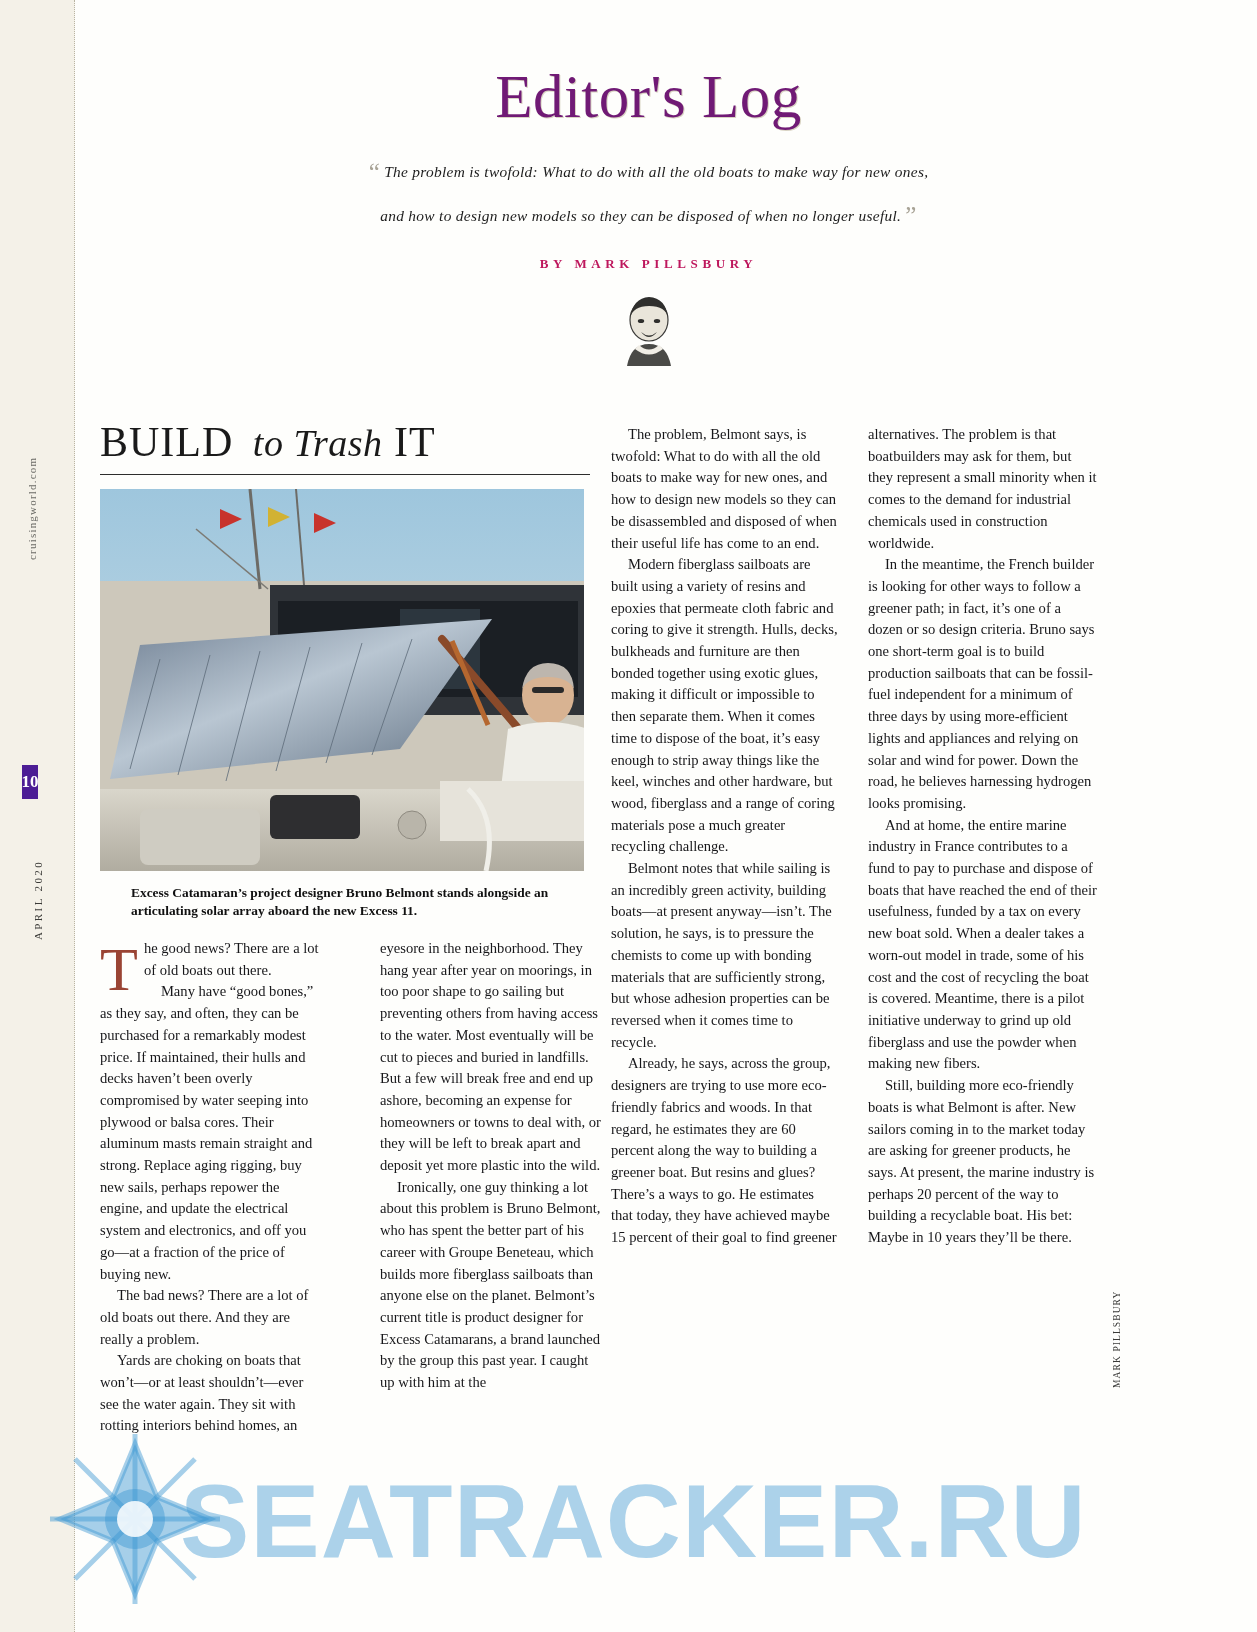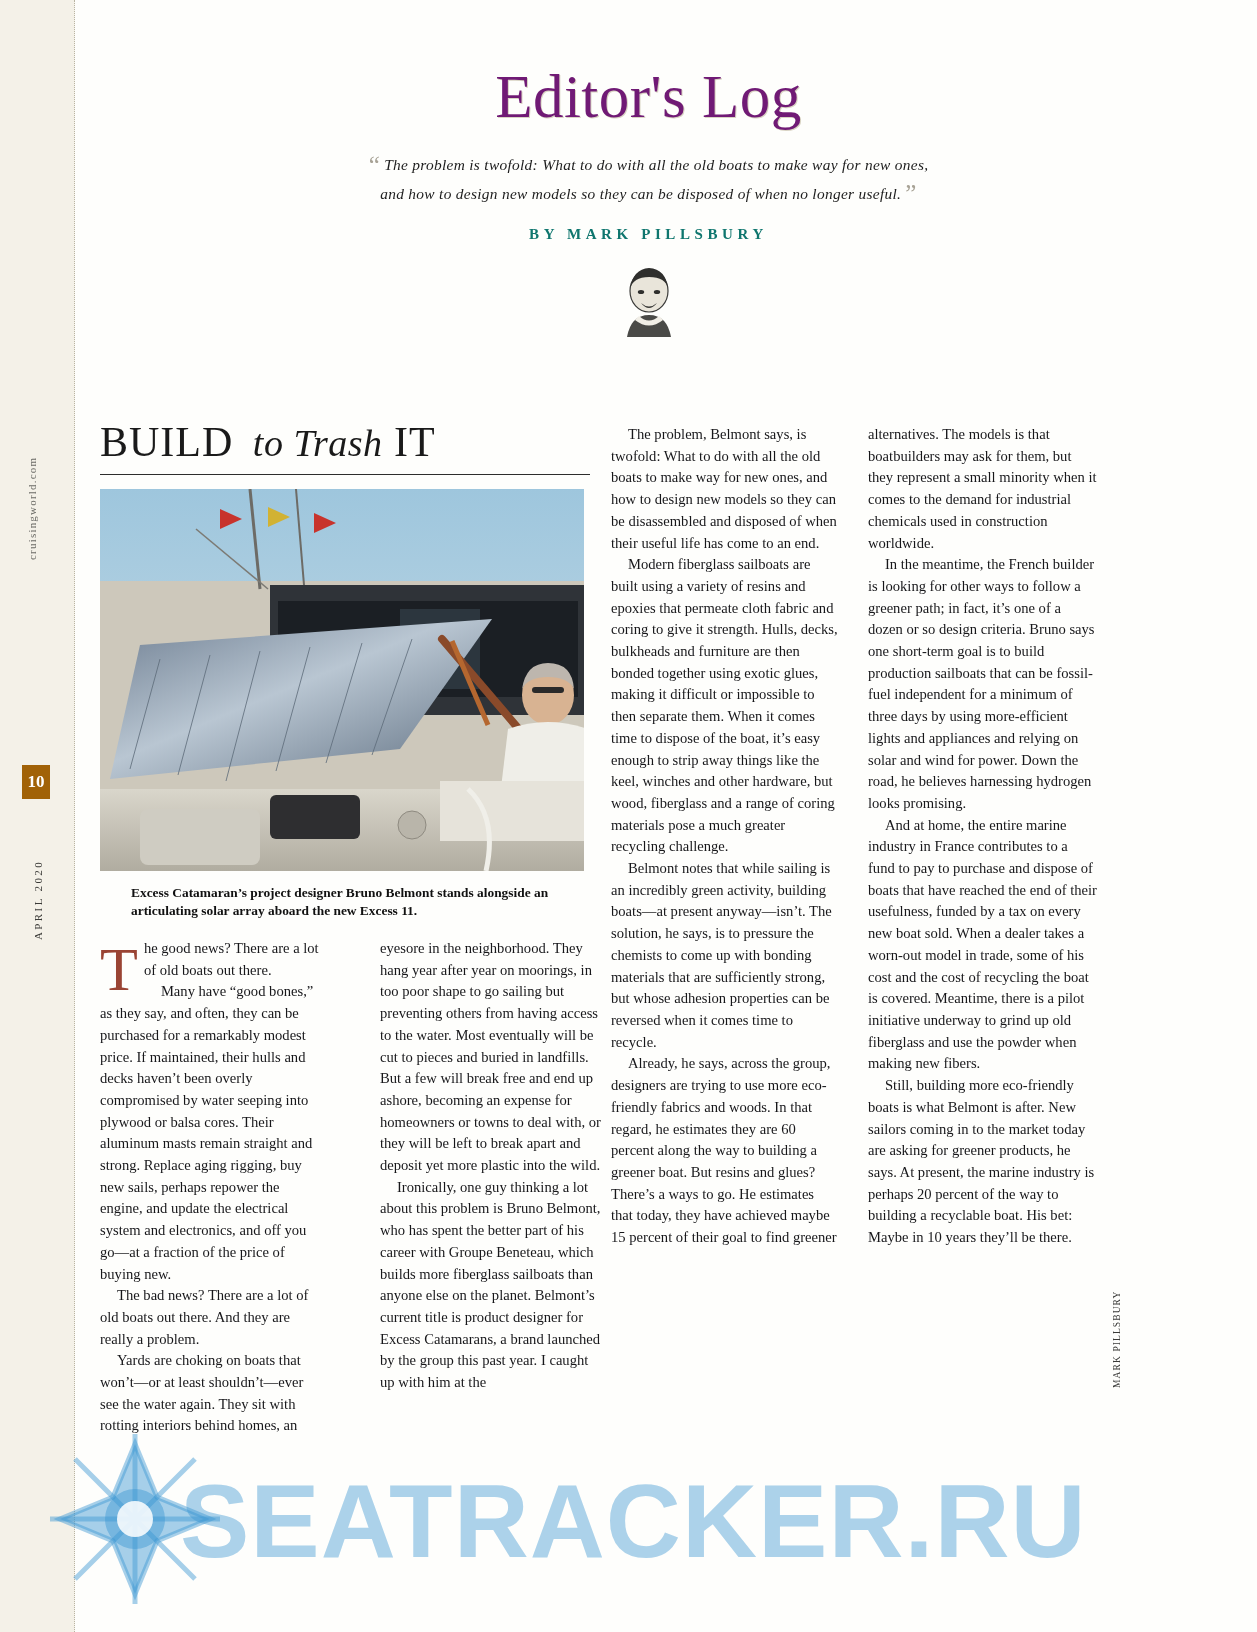--- a/index.html
+++ b/index.html
@@ -37,23 +37,23 @@
     font-size: 11px;
     letter-spacing: 1.2px;
     color: #6b6b66;
     font-family: "Liberation Serif", serif;
     white-space: nowrap;
   }
   .page-num {
     position: absolute;
     left: 22px;
     top: 765px;
-    width: 28px;
+    width: 16px;
     height: 34px;
-    background: #a16207;
+    background: #4c1d95;
     color: #fff;
     font-size: 17px;
     font-weight: bold;
     display: flex;
     align-items: center;
     justify-content: center;
     font-family: "Liberation Serif", serif;
   }
   .side-date {
     position: absolute;
@@ -82,36 +82,36 @@
     letter-spacing: 0.5px;
     font-family: "Liberation Serif", serif;
     color: #701a75;
     text-shadow: 1px 1px 0 #d9d4c3;
   }
   .deck {
     margin: 18px auto 0;
     width: 870px;
     font-style: italic;
     font-size: 15.4px;
-    line-height: 29px;
+    line-height: 44px;
     letter-spacing: 0.3px;
     color: #1d1d1d;
     position: relative;
   }
   .deck .qm {
     color: #a8a396;
     font-size: 25px;
     font-style: normal;
     vertical-align: -3px;
   }
   .byline {
     margin-top: 18px;
-    font-size: 15px;
+    font-size: 13px;
     letter-spacing: 4.6px;
-    color: #0f766e;
+    color: #be185d;
     font-weight: bold;
   }
   .portrait {
     margin: 18px auto 0;
     width: 64px;
     height: 76px;
   }
 
   
   .headline {
@@ -324,21 +324,21 @@
   </div>
 
   <div class="col col3">
     <p>The problem, Belmont says, is twofold: What to do with all the old boats to make way for new ones, and how to design new models so they can be disassembled and disposed of when their useful life has come to an end.</p>
     <p>Modern fiberglass sailboats are built using a variety of resins and epoxies that permeate cloth fabric and coring to give it strength. Hulls, decks, bulkheads and furniture are then bonded together using exotic glues, making it difficult or impossible to then separate them. When it comes time to dispose of the boat, it’s easy enough to strip away things like the keel, winches and other hardware, but wood, fiberglass and a range of coring materials pose a much greater recycling challenge.</p>
     <p>Belmont notes that while sailing is an incredibly green activity, building boats—at present anyway—isn’t. The solution, he says, is to pressure the chemists to come up with bonding materials that are sufficiently strong, but whose adhesion properties can be reversed when it comes time to recycle.</p>
     <p>Already, he says, across the group, designers are trying to use more eco-friendly fabrics and woods. In that regard, he estimates they are 60 percent along the way to building a greener boat. But resins and glues? There’s a ways to go. He estimates that today, they have achieved maybe 15 percent of their goal to find greener</p>
   </div>
 
   <div class="col col4">
-    <p class="first">alternatives. The models is that boatbuilders may ask for them, but they represent a small minority when it comes to the demand for industrial chemicals used in construction worldwide.</p>
+    <p class="first">alternatives. The problem is that boatbuilders may ask for them, but they represent a small minority when it comes to the demand for industrial chemicals used in construction worldwide.</p>
     <p>In the meantime, the French builder is looking for other ways to follow a greener path; in fact, it’s one of a dozen or so design criteria. Bruno says one short-term goal is to build production sailboats that can be fossil-fuel independent for a minimum of three days by using more-efficient lights and appliances and relying on solar and wind for power. Down the road, he believes harnessing hydrogen looks promising.</p>
     <p>And at home, the entire marine industry in France contributes to a fund to pay to purchase and dispose of boats that have reached the end of their usefulness, funded by a tax on every new boat sold. When a dealer takes a worn-out model in trade, some of his cost and the cost of recycling the boat is covered. Meantime, there is a pilot initiative underway to grind up old fiberglass and use the powder when making new fibers.</p>
     <p>Still, building more eco-friendly boats is what Belmont is after. New sailors coming in to the market today are asking for greener products, he says. At present, the marine industry is perhaps 20 percent of the way to building a recyclable boat. His bet: Maybe in 10 years they’ll be there.</p>
   </div>
 
   <div class="credit">MARK PILLSBURY</div>
 
   <div class="watermark">
     <svg class="wm-star" viewBox="0 0 170 170">
       <g fill="rgba(60,150,210,0.45)">

